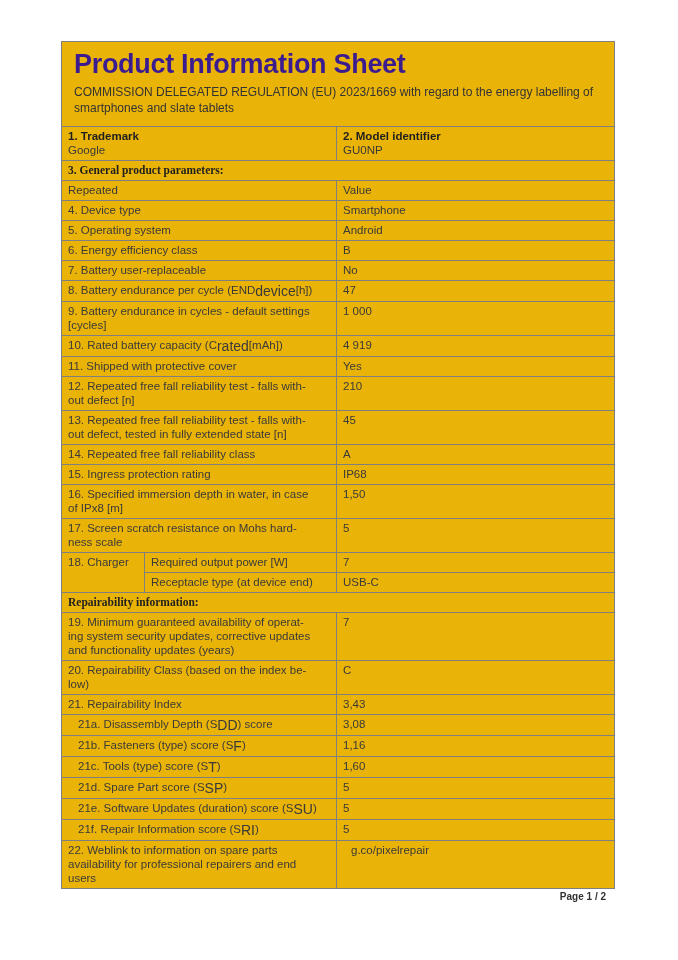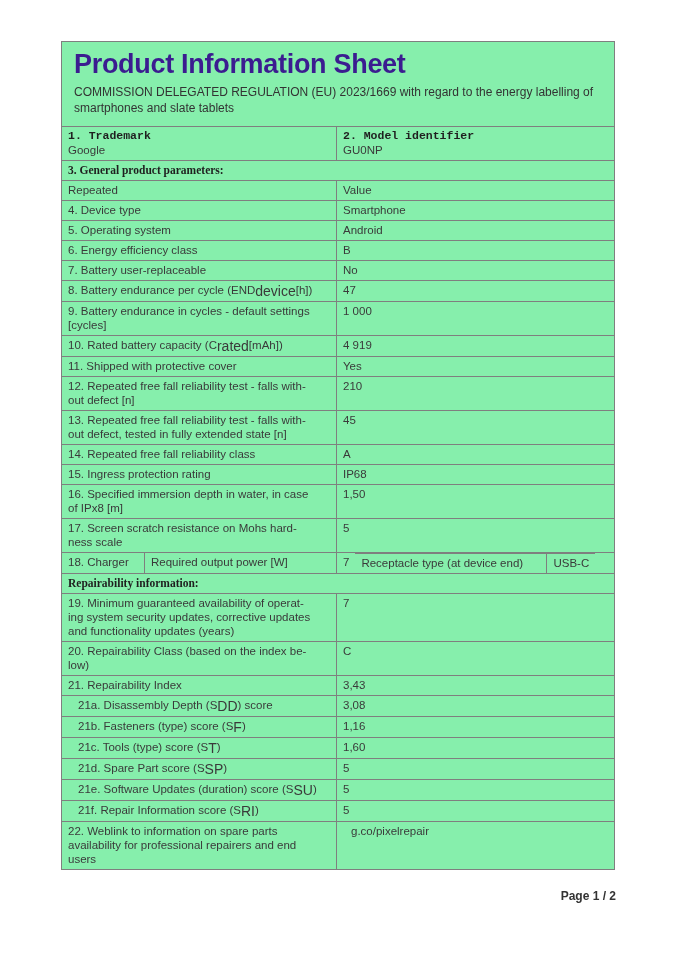--- a/index.html
+++ b/index.html
@@ -3,21 +3,21 @@
 <meta charset="utf-8">
 <style>
   html,body { margin:0; padding:0; background:#ffffff; }
   .canvas {
     position:relative; width:678px; height:960px; background:#ffffff;
     font-family:"Liberation Sans", sans-serif; color:#3a3a3a;
     font-size:11.5px; line-height:14px;
   }
   .sheet {
     position:absolute; left:61px; top:41px; width:554px;
-    border:1px solid #7f7f7f; box-sizing:border-box; background:#86efac;
+    border:1px solid #7f7f7f; box-sizing:border-box; background:#eab308;
   }
   .title-block { padding:6px 12px 10px 12px; }
   .doc-title {
     margin:0 0 4px 0; font-size:27px; line-height:32px; font-weight:700;
     color:#3b1c90; letter-spacing:-0.3px;
   }
   .subtitle { margin:0; font-size:12px; line-height:16px; color:#333333; }
   .row { display:flex; border-top:1px solid #7f7f7f; }
   .cell { box-sizing:border-box; }
   .label-cell {
@@ -28,40 +28,40 @@
   .lbl-line { white-space:nowrap; }
   .section-row {
     display:block; border-top:1px solid #7f7f7f; font-weight:700; color:#1f1f1f;
     padding:2px 6px 3px 6px;
     font-family:Liberation Serif, serif;
   }
   .hdr-cell-left {
     width:275px; border-right:1px solid #7f7f7f; padding:2px 2px 3px 6px; box-sizing:border-box;
   }
   .hdr-cell-right { flex:1; padding:2px 6px 3px 6px; box-sizing:border-box; }
-  .bold { font-weight:700; color:#1f1f1f;font-family:Liberation Mono, monospace; }
+  .bold { font-weight:700; color:#1f1f1f; }
   .sub { font-size:14px; vertical-align:-2px; }
   .indent { padding-left:16px; }
   .val-indent { padding-left:14px; }
   
   .charger-left {
     width:83px; border-right:1px solid #7f7f7f; box-sizing:border-box;
     padding:2px 2px 3px 6px;
   }
-  .charger-right { flex:1; display:flex; flex-direction:row; }
+  .charger-right { flex:1; display:flex; flex-direction:column; }
   .charger-subrow { display:flex; }
   .charger-subrow + .charger-subrow { border-top:1px solid #7f7f7f;justify-content:center; }
   .charger-sublabel {
     width:192px; border-right:1px solid #7f7f7f; box-sizing:border-box;
     padding:2px 2px 3px 6px; white-space:nowrap; overflow:hidden;
   }
   .charger-value { flex:1; padding:2px 6px 3px 6px; }
   .page-footer {
-    position:absolute; top:891px; right:62px;
-    font-size:12px; line-height:11px; font-weight:700; color:#333333;text-align:center;
+    position:absolute; top:891px; right:72px;
+    font-size:10px; line-height:11px; font-weight:700; color:#333333;text-align:center;
   }
 </style>
 </head>
 <body>
 
 <div class="canvas">
   <div class="sheet">
 
     <div class="title-block">
       <h1 class="doc-title">Product Information Sheet</h1>

